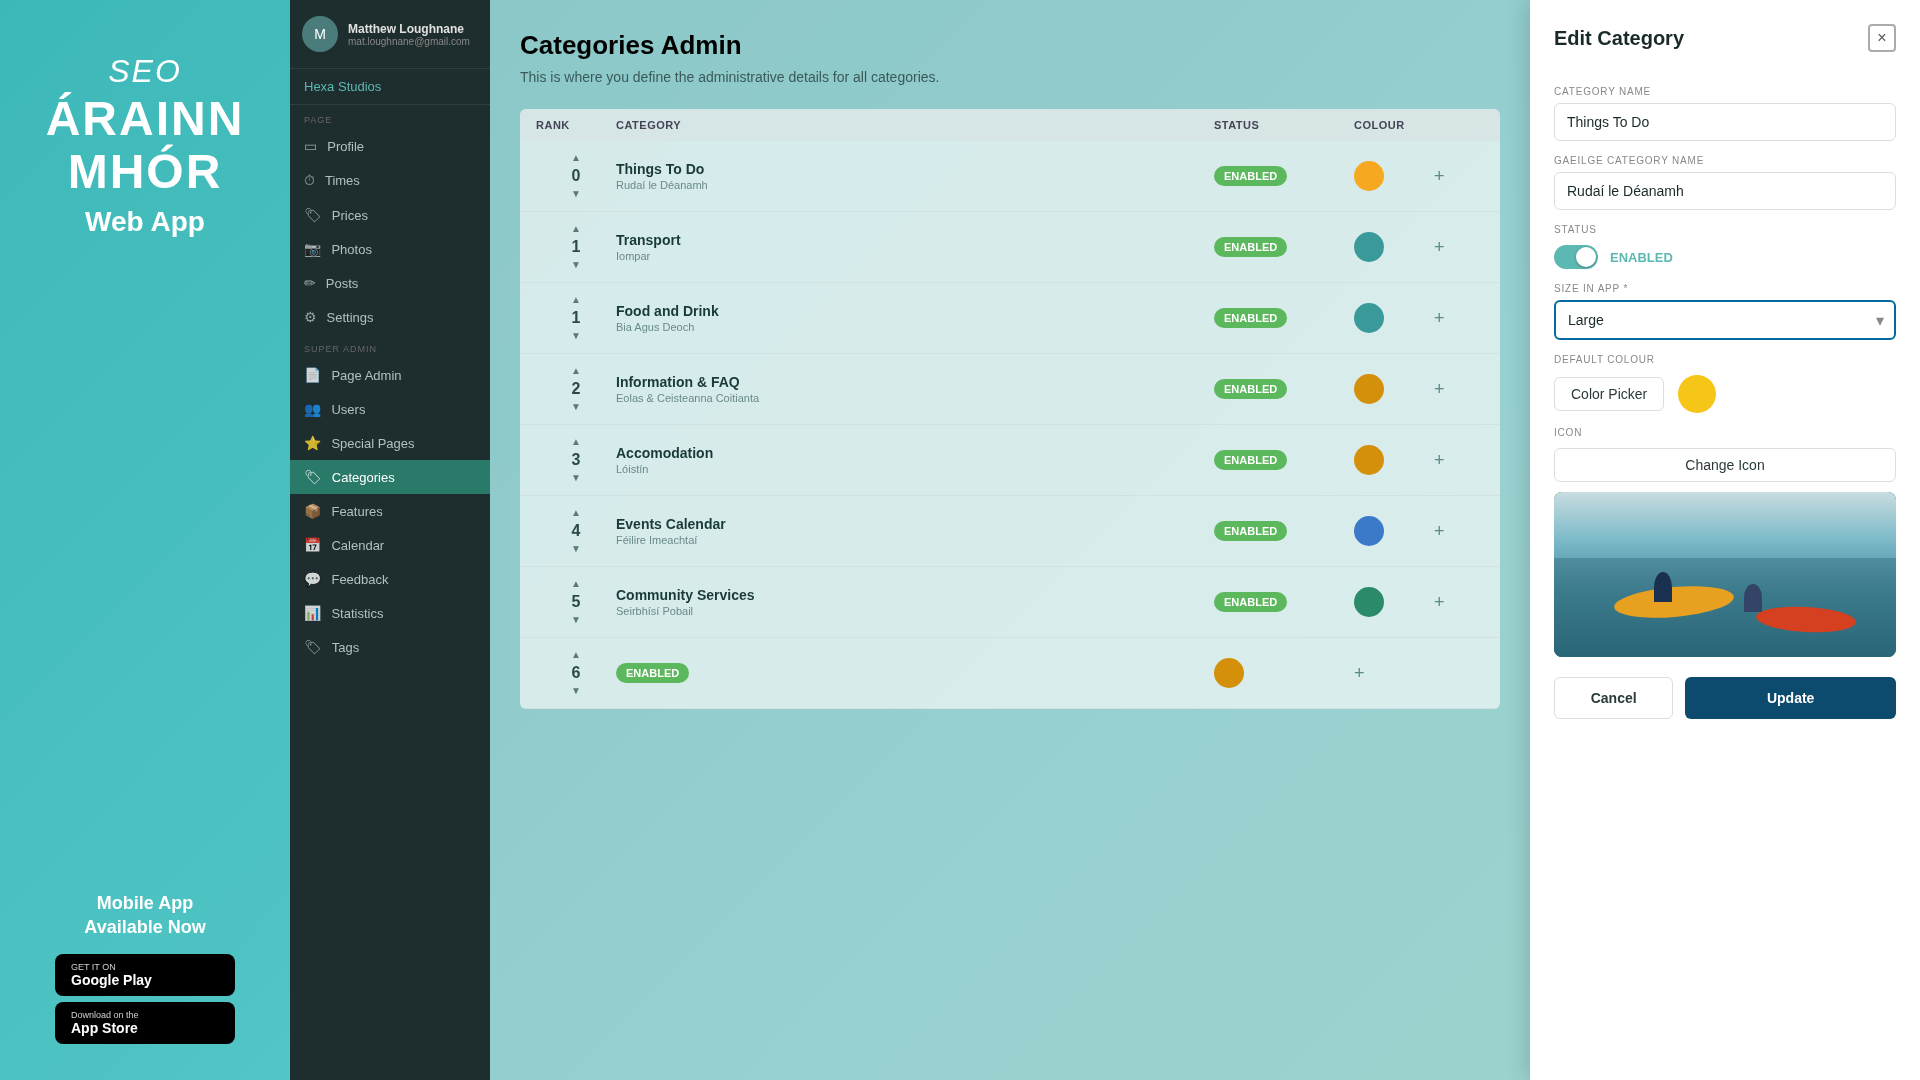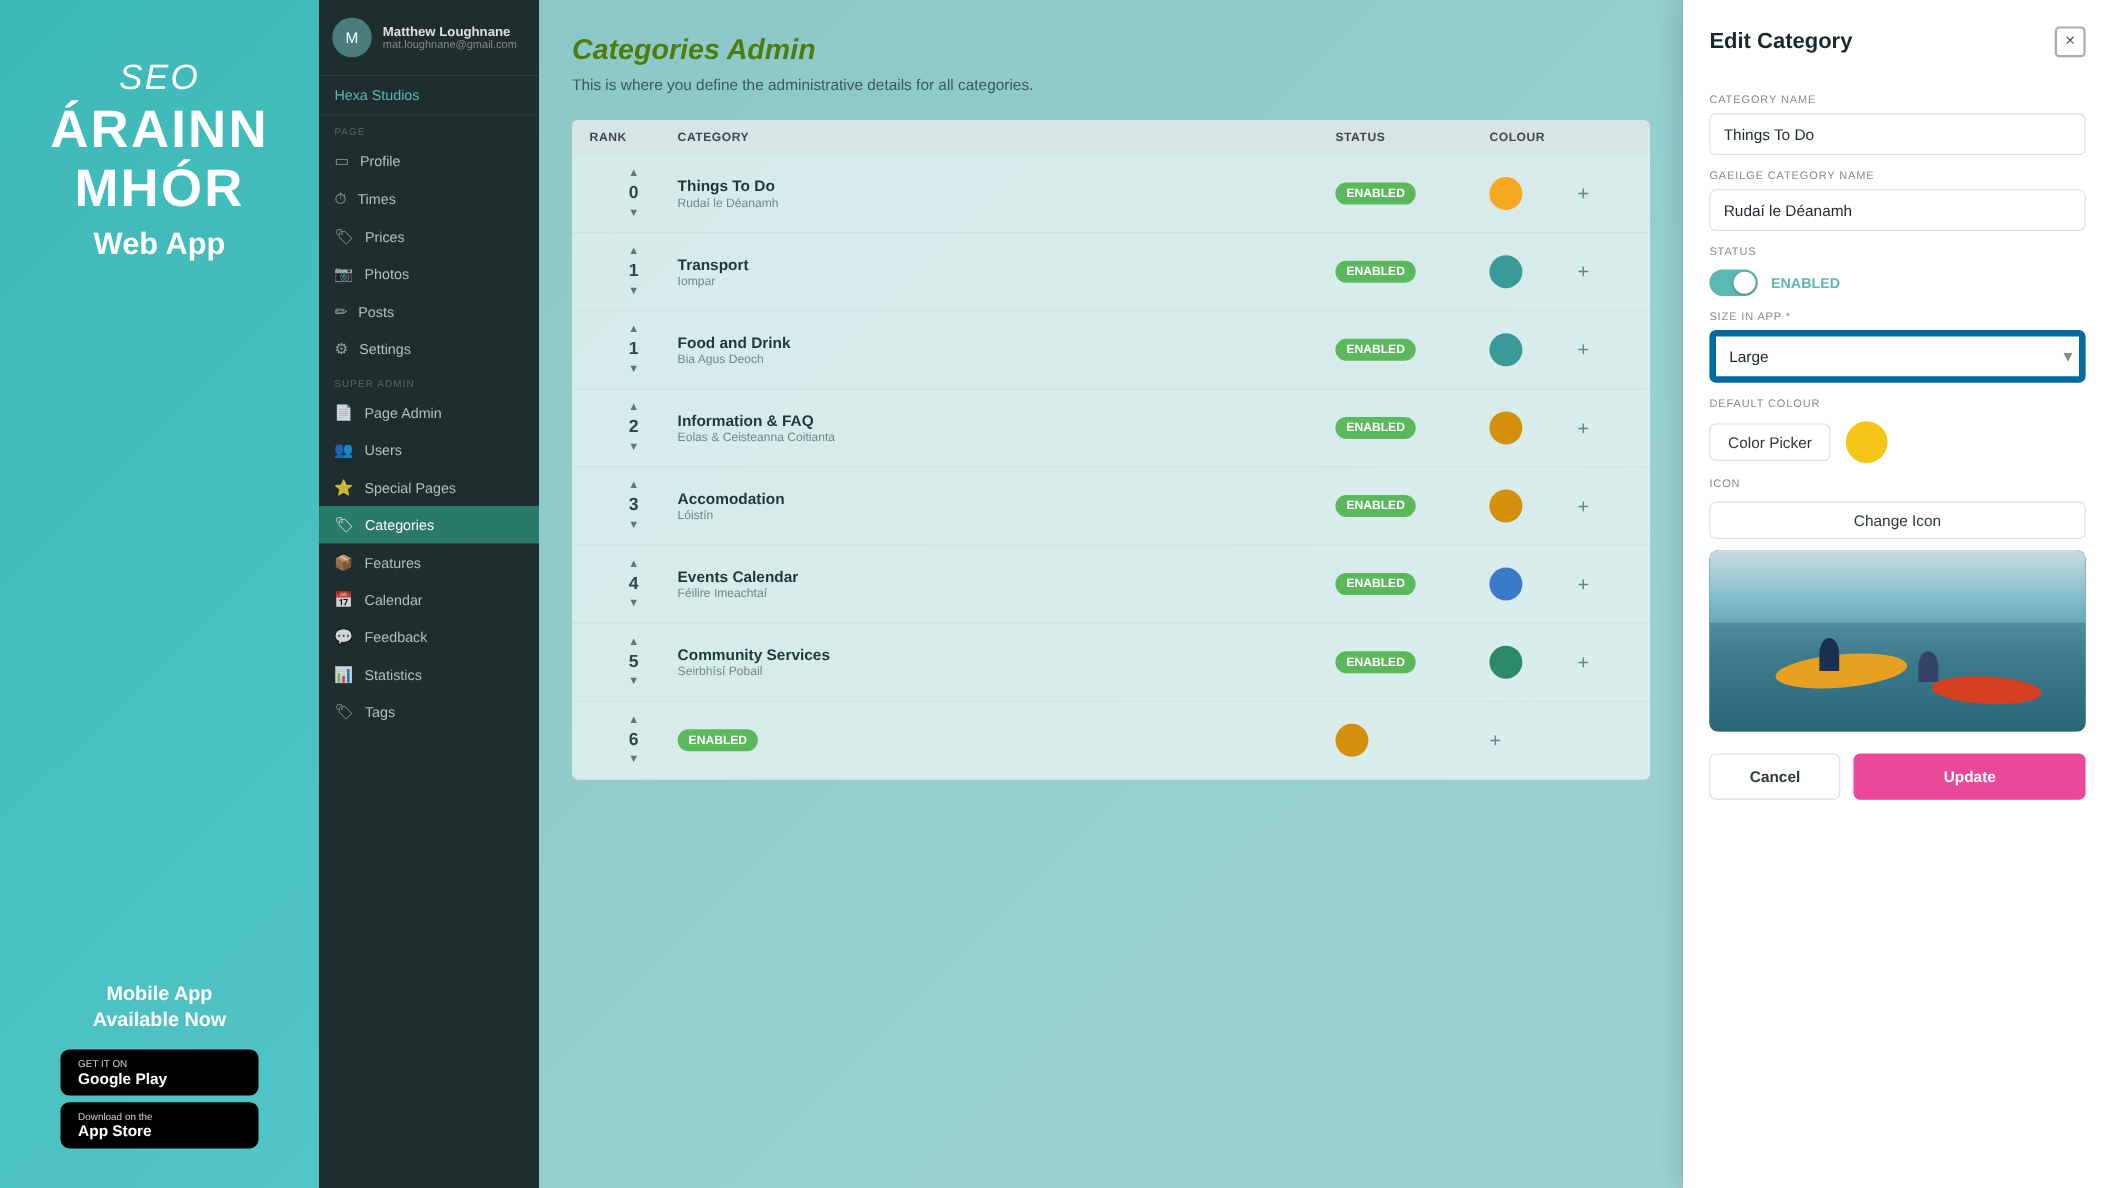--- a/index.html
+++ b/index.html
@@ -124,23 +124,22 @@
       flex: 1;
       background: rgba(200,210,210,0.55);
       display: flex;
       flex-direction: column;
       padding: 30px 30px 20px;
       overflow: hidden;
     }
     .page-title {
       font-size: 26px;
       font-weight: 700;
-      color: #4d7c0f;
+      color: #000000;
       margin-bottom: 8px;
-      font-style: italic;
     }
     .page-subtitle {
       font-size: 14px;
       color: #3a5a5a;
       margin-bottom: 24px;
     }
 
     
     .table-container {
       background: rgba(240,245,245,0.6);
@@ -265,21 +264,21 @@
     }
     .status-text {
       font-size: 13px;
       font-weight: 700;
       color: #5cb8b2;
     }
 
     .select-input {
       width: 100%;
       padding: 10px 12px;
-      border: 6px solid #0369a1;
+      border: 2px solid #0369a1;
       border-radius: 6px;
       font-size: 14px;
       color: #1a2a2a;
       background: white;
       outline: none;
       -webkit-appearance: none;
       appearance: none;
       cursor: pointer;
     }
     .select-wrapper { position: relative; }
@@ -400,21 +399,21 @@
       font-size: 14px;
       font-weight: 600;
       cursor: pointer;
       color: #2a3a3a;
     }
     .update-btn {
       flex: 2;
       padding: 12px;
       border: none;
       border-radius: 6px;
-      background: #ec4899;
+      background: #0c4a6e;
       color: white;
       font-size: 14px;
       font-weight: 700;
       cursor: pointer;
     }
   </style>
 </head>
 <body>
 
 <div class="branding-panel">

